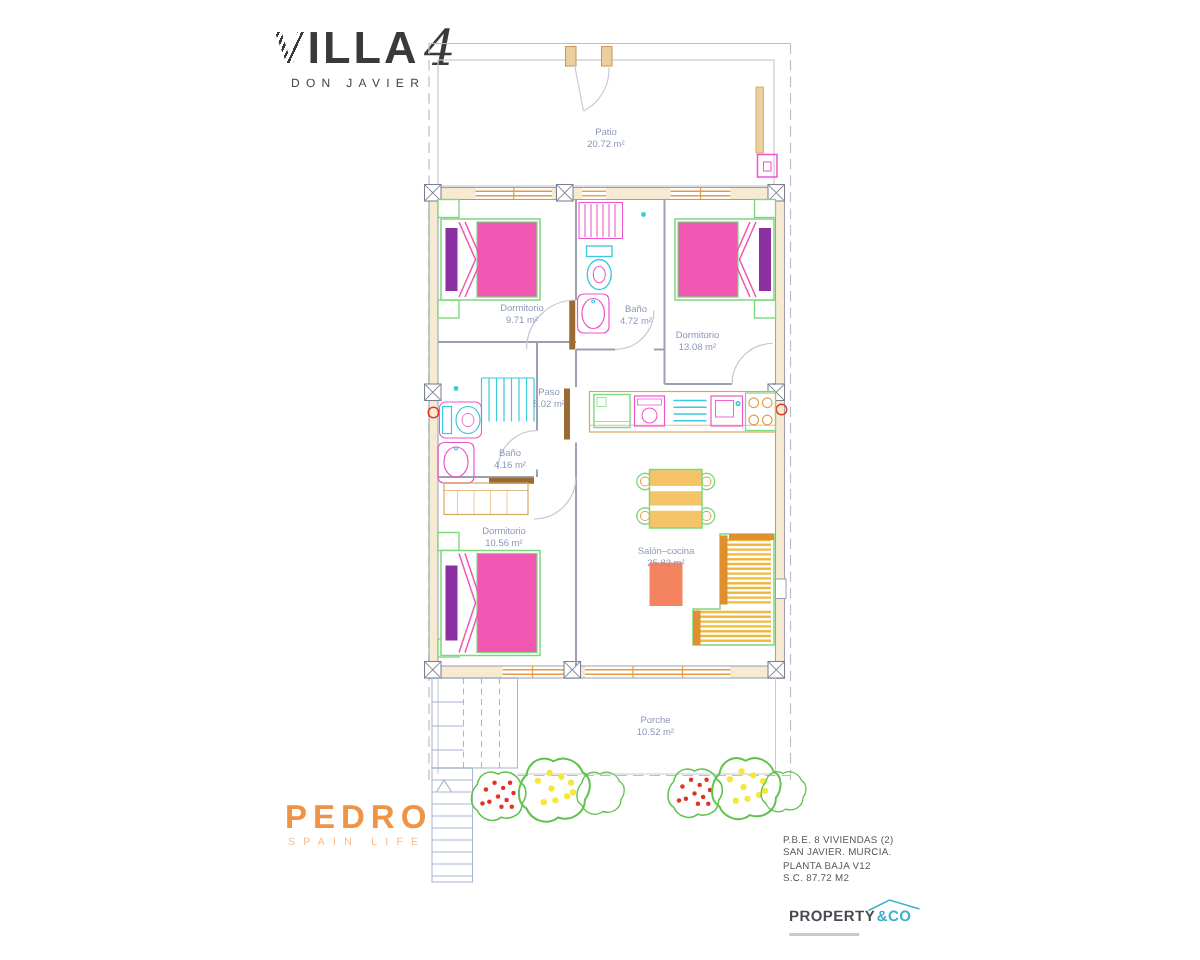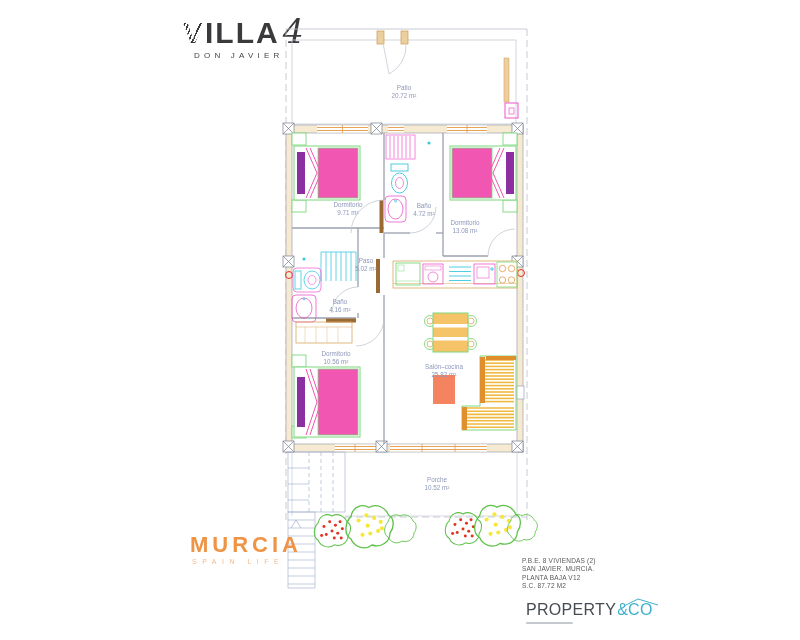--- a/index.html
+++ b/index.html
@@ -20,21 +20,21 @@
   .spout-logo{position:absolute;left:190px;top:534px;}
   .spout-name{font-size:22px;font-weight:700;letter-spacing:4px;color:#ef9345;line-height:1;}
   .spout-subtitle{font-size:7px;letter-spacing:5.5px;color:#f3bb8e;margin-top:2px;margin-left:2px;}
 
   
   .project-info{position:absolute;left:522px;top:557px;font-size:6.5px;line-height:1.3;
         color:#585858;letter-spacing:0.2px;}
 
   
   .property-logo{position:absolute;left:526px;top:601px;}
-  .property-row{position:relative;display:inline-flex;font-size:16px;font-weight:400;
+  .property-row{position:relative;display:inline-flex;font-size:10px;font-weight:700;
         color:#474c52;letter-spacing:0.3px;line-height:1;}
   .property-suffix{color:#3fb0cb;margin-left:1px;}
   .property-roof{position:absolute;right:-6px;top:-8px;}
   .property-tagline{width:47px;height:2px;background:#c6cacf;margin-top:3px;border-radius:1px;}
 
   .plan{position:absolute;left:0;top:0;}
 </style>
 </head>
 <body>
 
@@ -439,21 +439,21 @@
       <text x="336" y="356">Dormitorio</text>
       <text x="336" y="364">10.56 m²</text>
       <text x="444" y="369">Salón–cocina</text>
       <text x="444" y="377">25.82 m²</text>
       <text x="437" y="482">Porche</text>
       <text x="437" y="490">10.52 m²</text>
     </g>
   </svg>
 
   <div class="spout-logo">
-    <div class="spout-name">MURCIA</div>
+    <div class="spout-name">PEDRO</div>
     <div class="spout-subtitle">SPAIN LIFE</div>
   </div>
 
   <div class="project-info">
     <div>P.B.E. 8 VIVIENDAS (2)</div>
     <div>SAN JAVIER. MURCIA.</div>
     <div>PLANTA BAJA V12</div>
     <div>S.C. 87.72 M2</div>
   </div>
 

